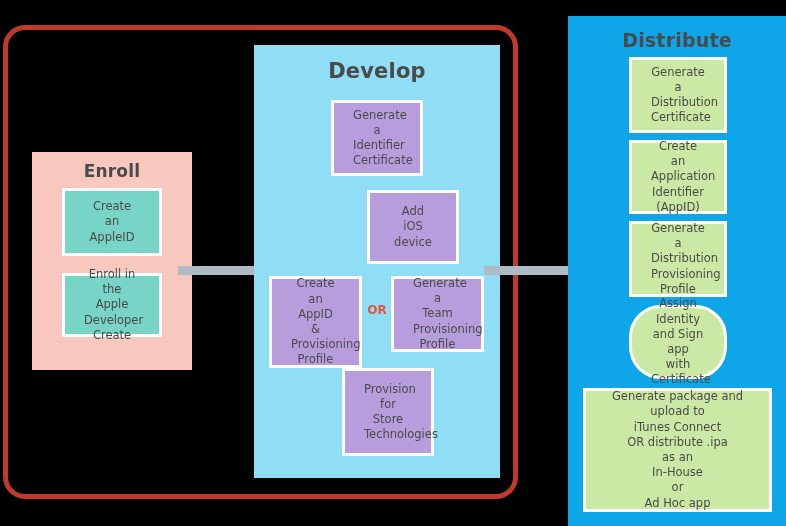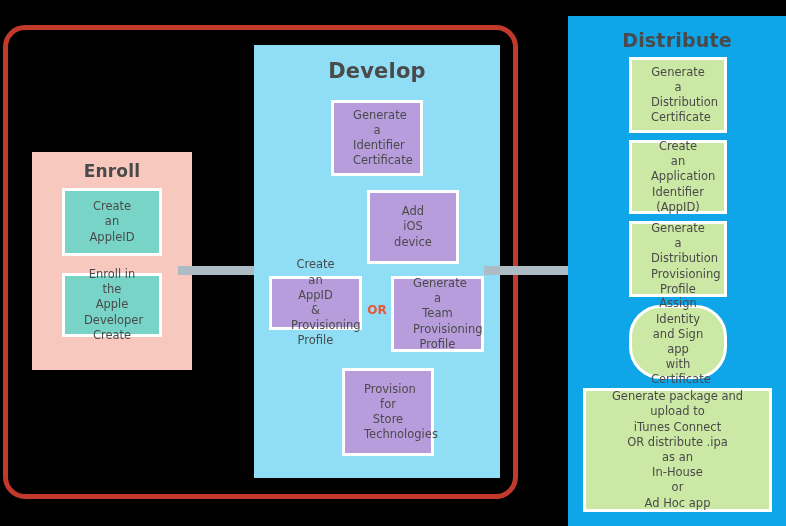--- a/index.html
+++ b/index.html
@@ -100,21 +100,21 @@
   .node-purple { background: #b89ddd; }
   .node-green { background: #cbe8a4; }
 
   
   .n-appleid    { left: 62px;  top: 188px; width: 100px; height: 68px; }
   .n-enrollprog { left: 62px;  top: 273px; width: 100px; height: 64px; }
 
   
   .n-devcert    { left: 331px; top: 100px; width: 92px;  height: 76px; }
   .n-iosdevice  { left: 331px; top: 190px; width: 92px;  height: 74px; margin-left: 36px; }
-  .n-appidprof  { left: 269px; top: 276px; width: 93px;  height: 54px; }
+  .n-appidprof  { left: 269px; top: 276px; width: 93px;  height: 92px; }
   .n-teamprof   { left: 391px; top: 276px; width: 93px;  height: 76px; }
   .n-storetech  { left: 342px; top: 368px; width: 92px;  height: 88px; }
 
   .or-label {
     position: absolute;
     left: 366px;
     top: 303px;
     width: 22px;
     text-align: center;
     color: #e8563a;

